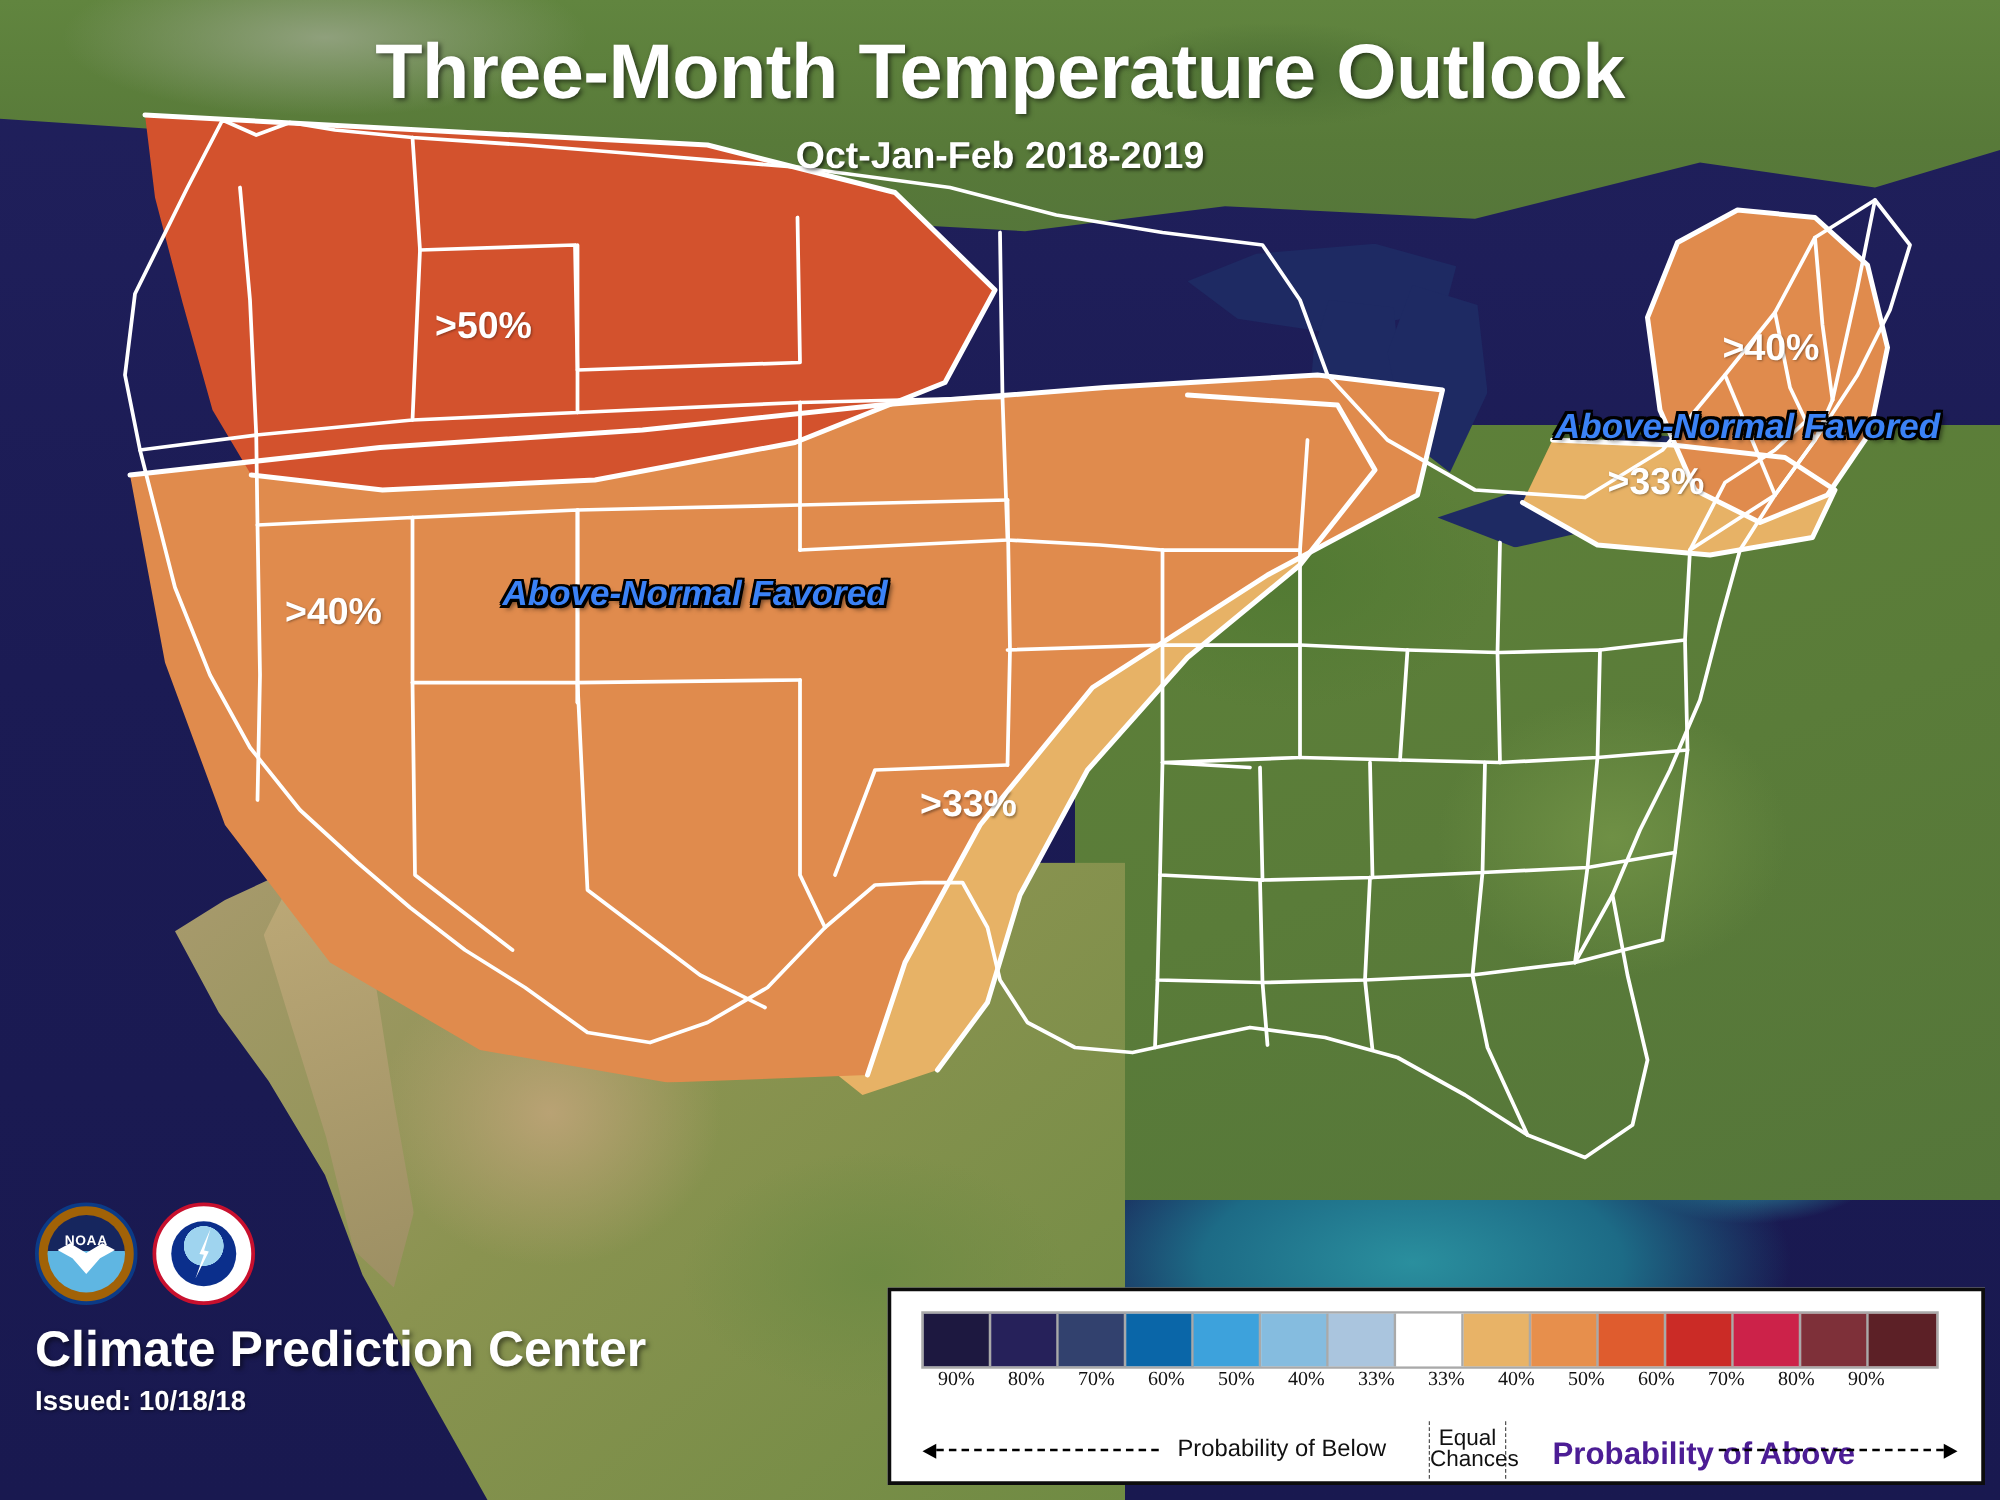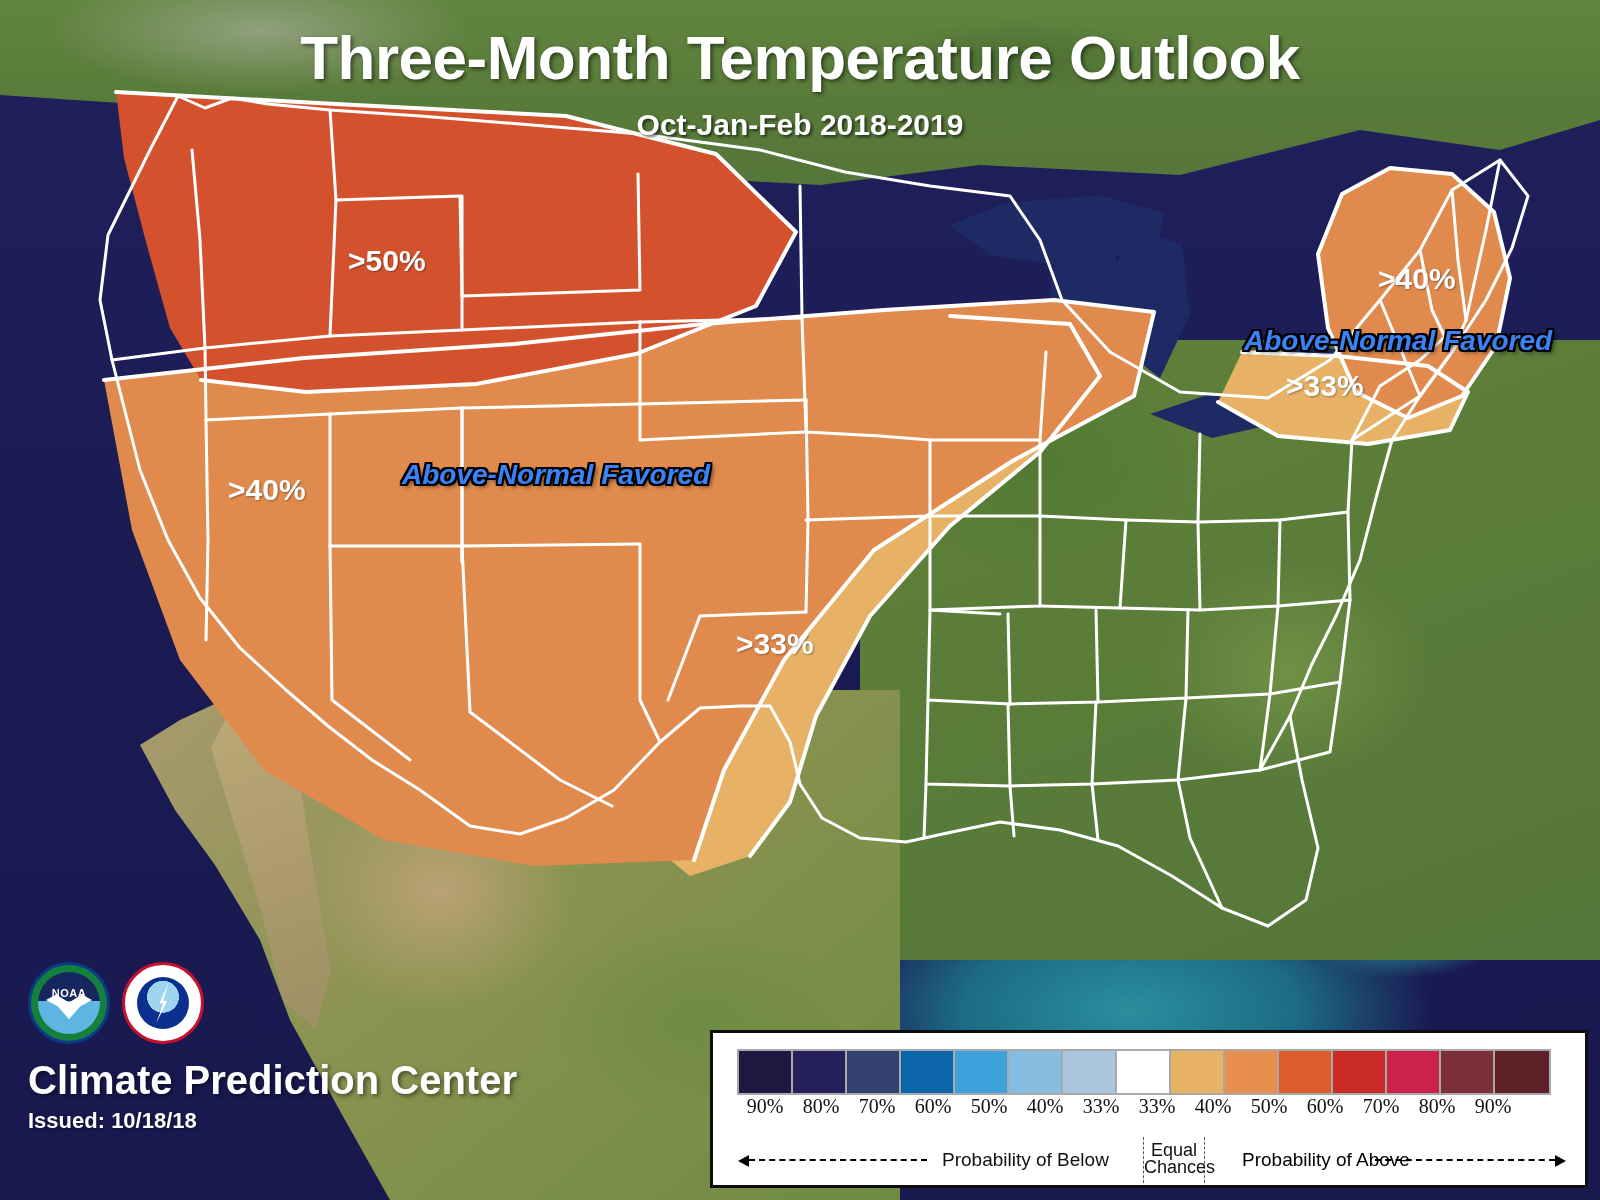--- a/index.html
+++ b/index.html
@@ -128,21 +128,21 @@
     text-shadow:
       -2px -2px 0 #000, 2px -2px 0 #000, -2px 2px 0 #000, 2px 2px 0 #000,
       0 -2px 0 #000, 0 2px 0 #000, -2px 0 0 #000, 2px 0 0 #000,
       3px 3px 4px rgba(0,0,0,0.6);
   }
 
   
   .brand-logos { position: absolute; left: 28px; top: 962px; display: flex; gap: 12px; }
   .logo { width: 82px; height: 82px; border-radius: 50%; position: relative; }
   .logo-noaa {
-    background: #15803d;
+    background: #a16207;
     border: 3px solid #0b3a86;
   }
   .logo-noaa::before {
     content: ""; position: absolute; left: 7px; top: 7px; right: 7px; bottom: 7px;
     border-radius: 50%;
     background: linear-gradient(180deg, #16265e 0%, #16265e 46%, #5fb6e2 46%, #5fb6e2 100%);
   }
   .logo-noaa .bird {
     position: absolute; left: 50%; top: 50%; transform: translate(-50%,-46%);
     width: 46px; height: 30px;
@@ -193,21 +193,21 @@
   }
   .swatch { width: 54px; height: 42px; border-right: 2px solid #a9a9a9; }
   .swatch:last-child { border-right: none; }
   .legend-ticks {
     position: absolute; left: 24px; top: 62px;
     display: flex;
   }
   .tick {
     width: 56px; text-align: center;
     font-family: "Liberation Serif", serif;
-    font-size: 20px; color: #111111;
+    font-size: 16px; color: #111111;
   }
   .legend-footer {
     position: absolute; left: 24px; right: 20px; top: 104px;
     height: 46px;
   }
   .arrow-left, .arrow-right {
     position: absolute; top: 22px; height: 2px;
     border-top: 2px dashed #000;
   }
   .arrow-left { left: 12px; width: 178px; }
@@ -221,21 +221,21 @@
     content: ""; position: absolute; right: -11px; top: -6px;
     border-top: 6px solid transparent; border-bottom: 6px solid transparent;
     border-left: 11px solid #000;
   }
   .lbl-below {
     position: absolute; left: 205px; top: 12px;
     font-size: 19px; font-weight: normal; color: #111;
   }
   .lbl-above {
     position: absolute; left: 505px; top: 12px;
-    font-size: 19px; font-weight: normal; color: #000000;
+    font-size: 25px; font-weight: bold; color: #4c1d95;
   }
   .eq-box {
     position: absolute; left: 406px; top: 0; width: 62px; height: 46px;
     border-left: 1px dashed #555; border-right: 1px dashed #555;
     text-align: center;
     font-size: 18px; line-height: 17px; color: #111;
     padding-top: 5px;
   }
 </style>
 </head>

